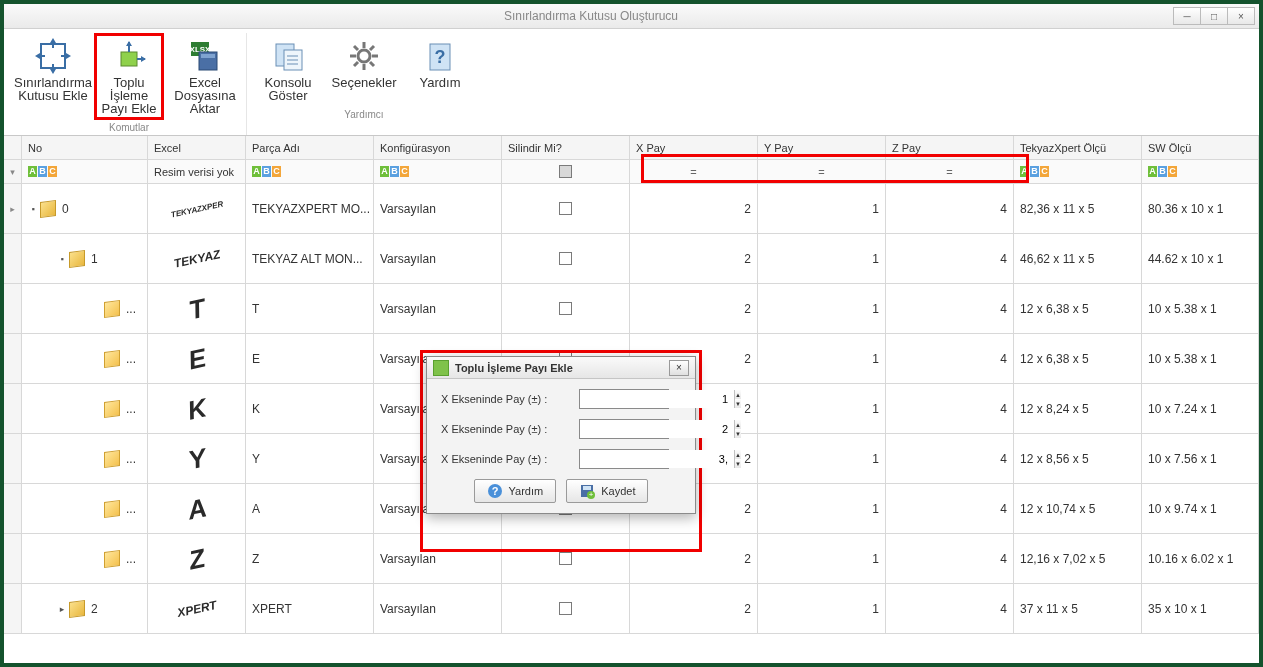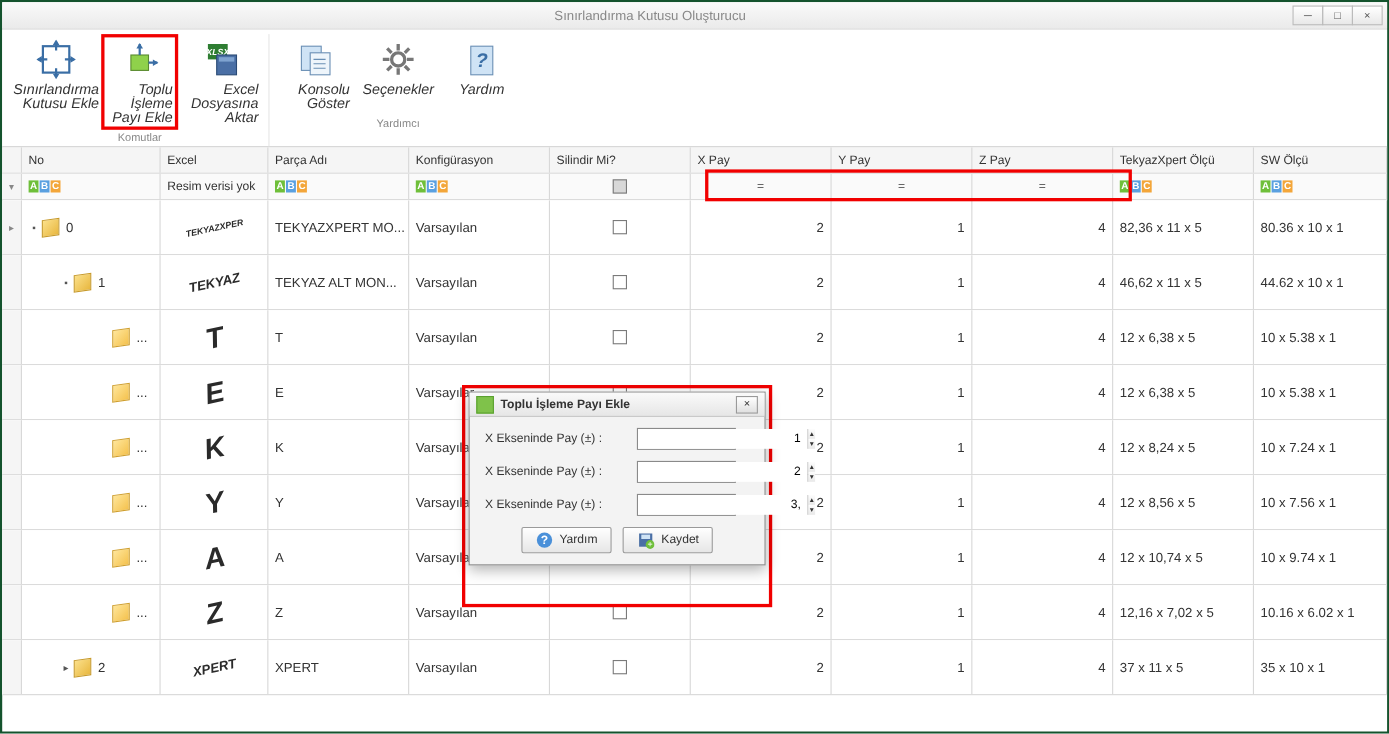--- a/index.html
+++ b/index.html
@@ -1,26 +1,26 @@
 <!DOCTYPE html>
 <html><head>
   <meta charset="utf-8">
   <style>
     * { box-sizing: border-box; margin: 0; padding: 0; }
     body { font-family: "Segoe UI", Tahoma, sans-serif; font-size: 11px; color: #333; background: #fff; overflow: hidden; width: 1263px; height: 667px; position: relative; }
-    .window { border: 2px solid #14532d; width: 1263px; height: 667px; display: flex; flex-direction: column; background: #fff; }
+    .window { border: 4px solid #14532d; width: 1263px; height: 667px; display: flex; flex-direction: column; background: #fff; }
     .titlebar { height: 25px; background: linear-gradient(#fafafa,#eaeaea); border-bottom: 1px solid #d0d0d0; display: flex; align-items: center; padding: 0 4px; }
     .titlebar .title { flex:1; text-align:center; color:#888; font-size:12px; }
     .titlebar .win-btns { display:flex; gap:0; }
     .titlebar .win-btn { width:28px; height:18px; border:1px solid #bbb; background:linear-gradient(#fff,#e8e8e8); display:flex; align-items:center; justify-content:center; font-size:10px; color:#555; margin-left:-1px; cursor:pointer; }
     .ribbon { background:#fff; border-bottom:1px solid #c8c8c8; display:flex; padding: 4px 8px 0 8px; }
     .ribbon-group { display:flex; flex-direction:column; align-items:center; padding:0 6px 2px 6px; border-right:1px solid #e6e6e6; }
     .ribbon-group:last-child { border-right:none; }
     .ribbon-buttons { display:flex; gap:6px; }
-    .ribbon-btn { display:flex; flex-direction:column; align-items:center; width:70px; padding:4px 2px; text-align:right; cursor:pointer; border:1px solid transparent;font-style:italic; }
+    .ribbon-btn { display:flex; flex-direction:column; align-items:center; width:70px; padding:4px 2px; text-align:center; cursor:pointer; border:1px solid transparent; }
     .ribbon-btn .ribbon-icon { width:36px; height:36px; margin-bottom:2px; display:flex; align-items:center; justify-content:center; }
     .ribbon-btn span.lbl { font-size:13px; line-height:13px; color:#333; }
     .ribbon-group-label { font-size:10px; color:#888; margin-top:2px; }
     .red-box { border:3px solid #f10000; }
     .grid-header-row, .filter-row, .data-row { display:flex; align-items:stretch; border-bottom:1px solid #d8d8d8; }
     .grid-header-row { background:#f5f5f5; height:24px; }
     .filter-row { background:#fafafa; height:24px; }
     .data-row { height:50px; background:#fff; }
     .col { border-right:1px solid #d8d8d8; padding:0 6px; display:flex; align-items:center; overflow:hidden; white-space:nowrap; }
     .col.right { justify-content:flex-end; }

